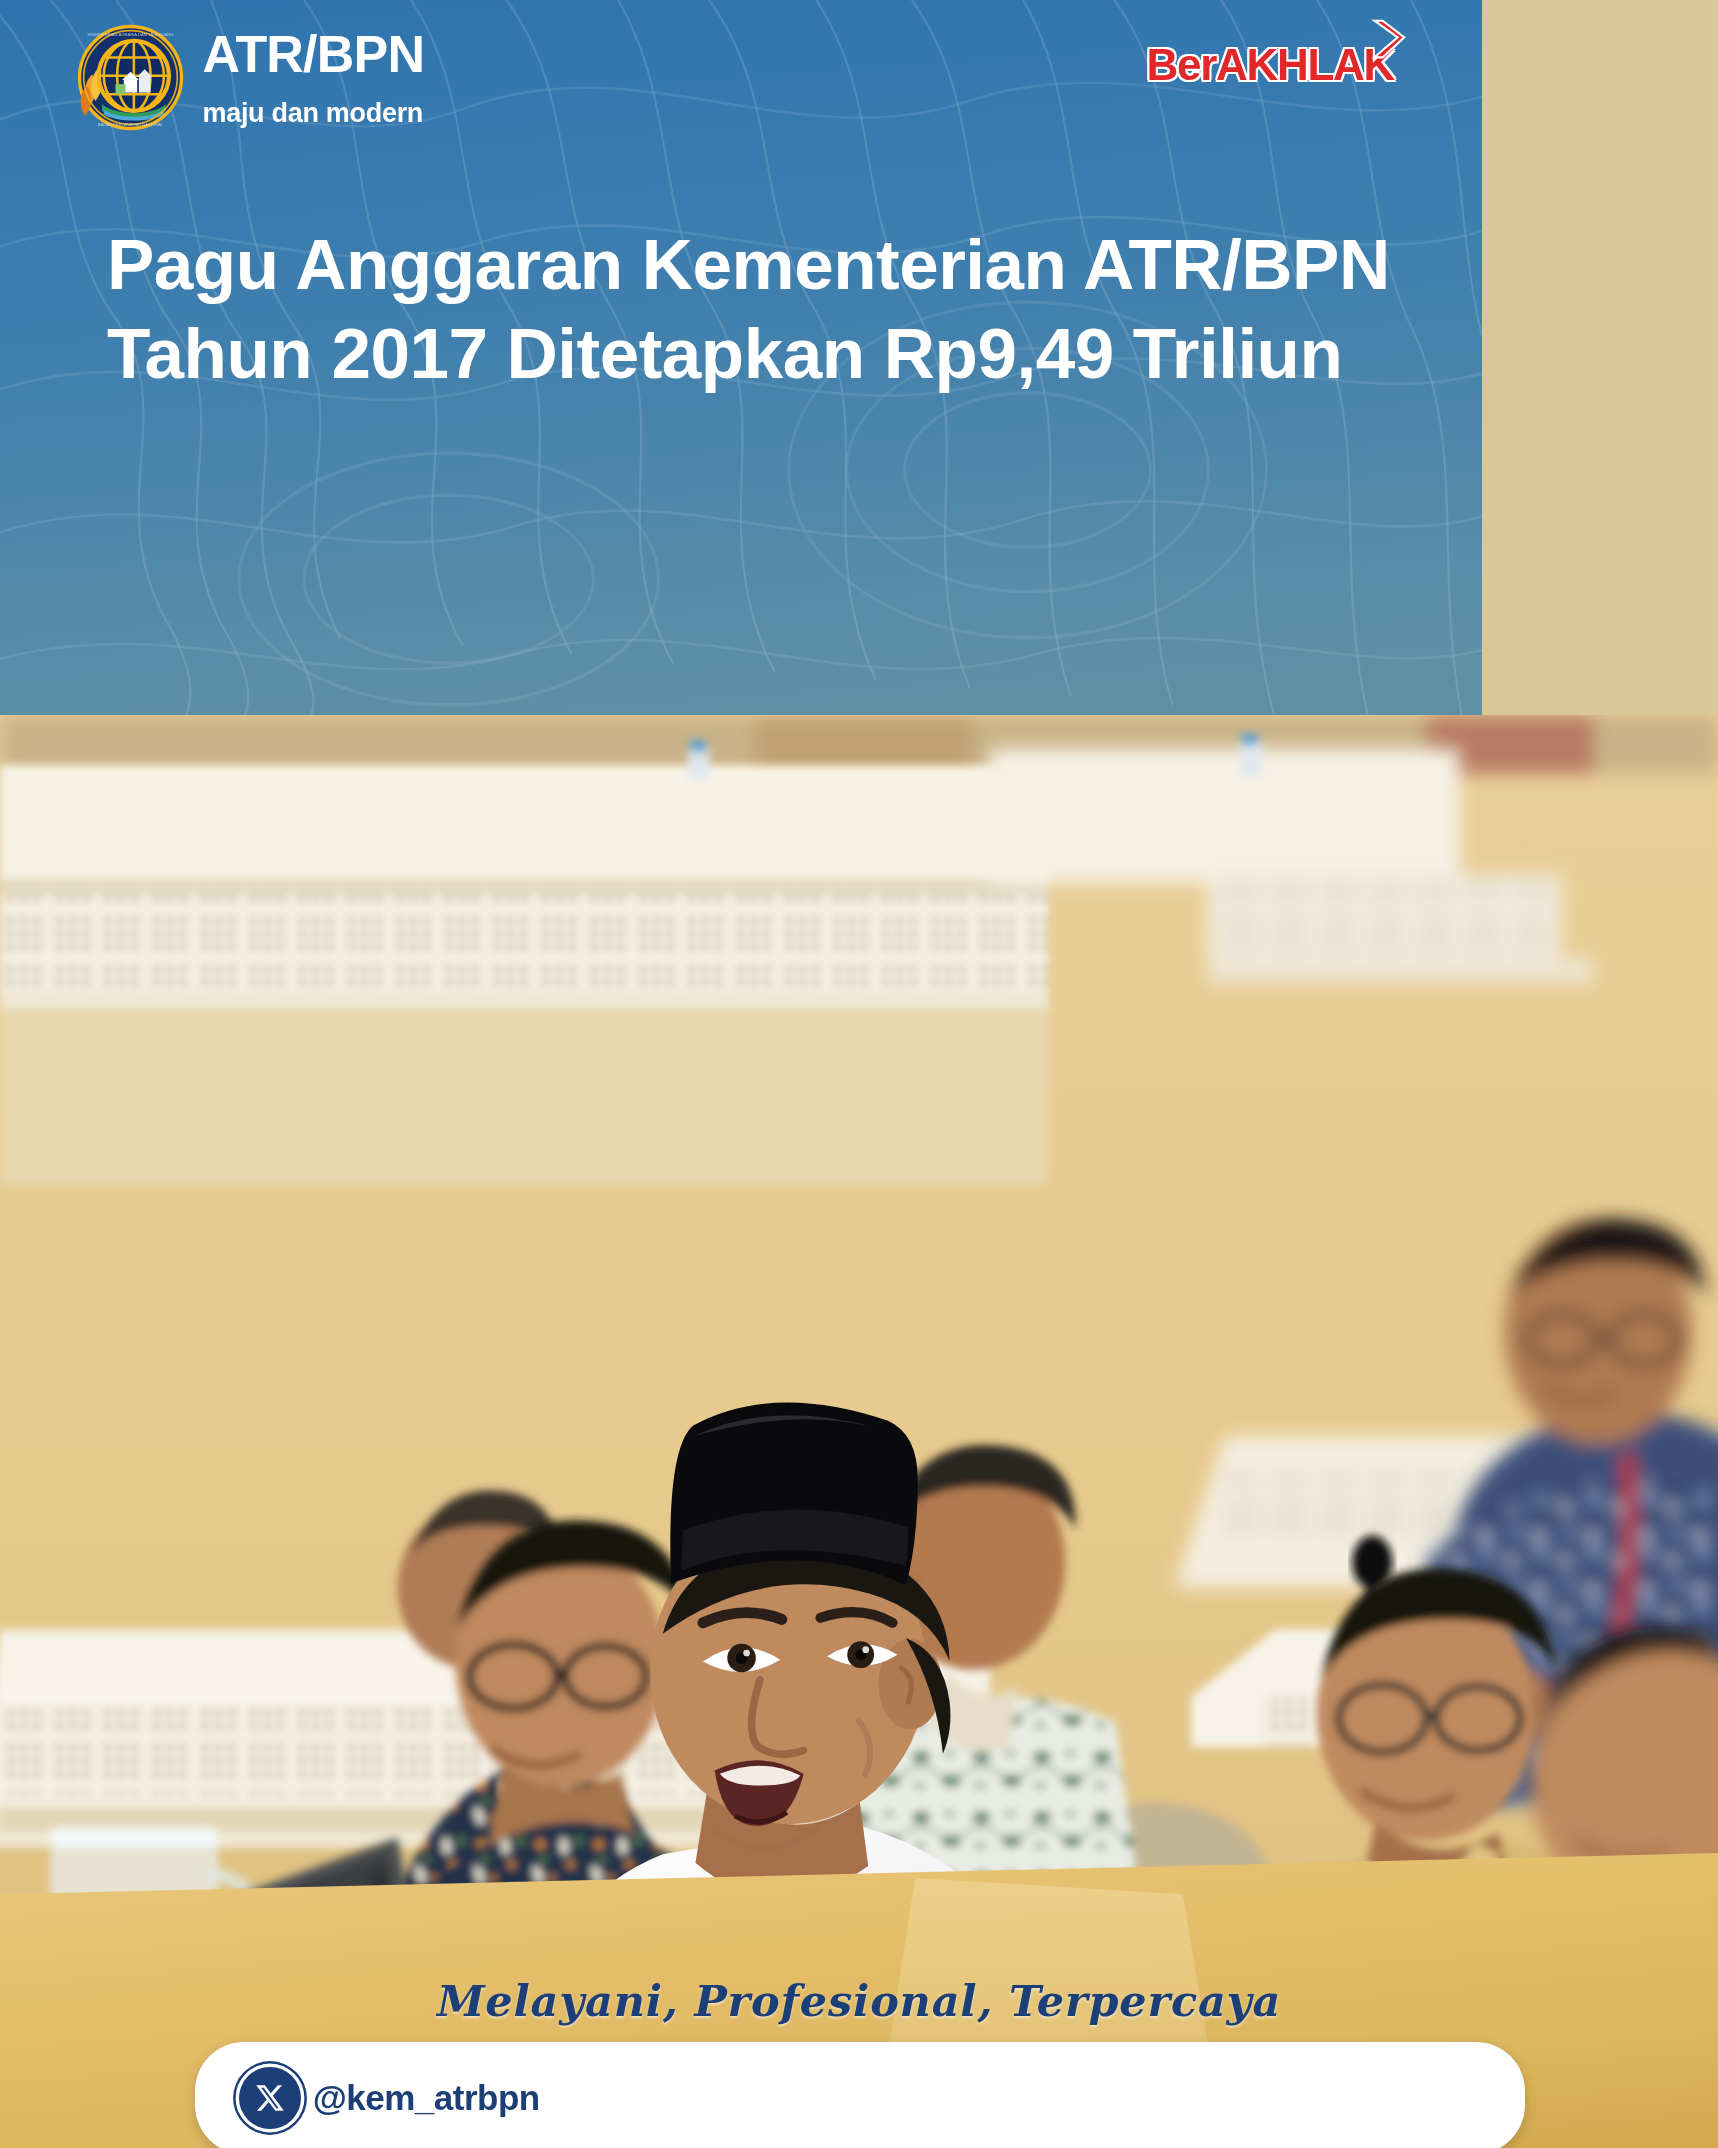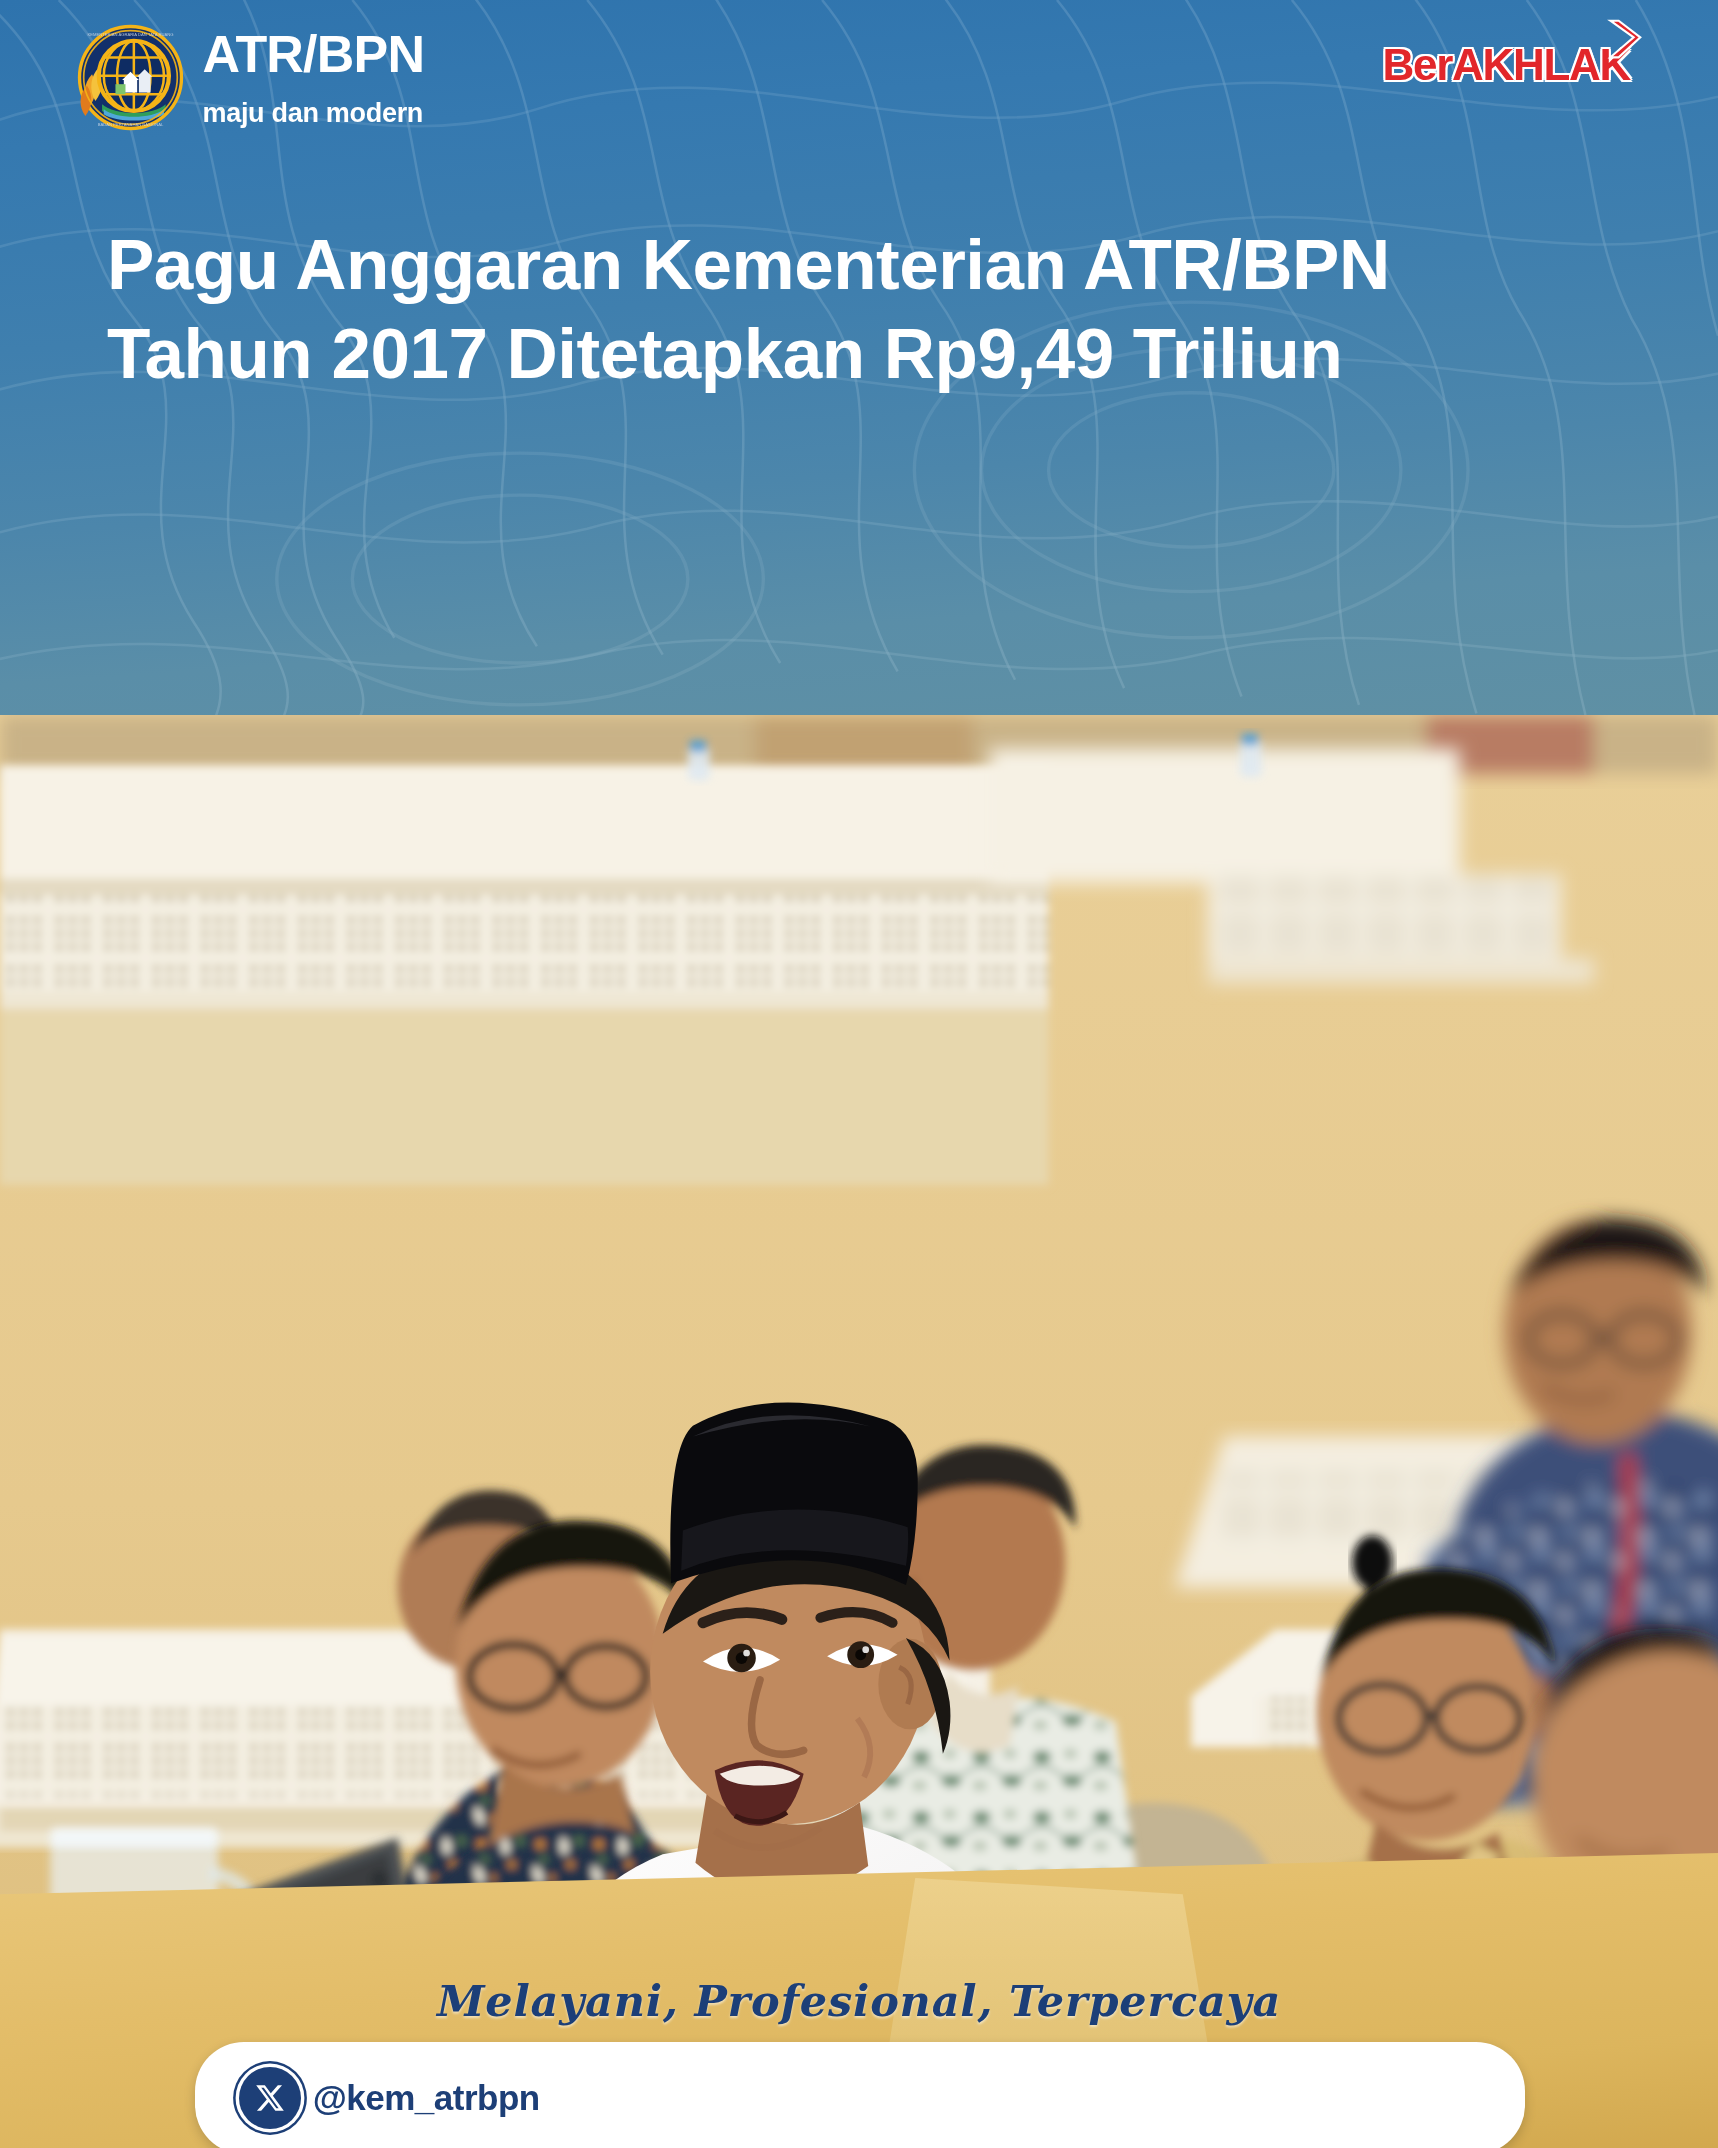--- a/index.html
+++ b/index.html
@@ -8,21 +8,21 @@
 
   #poster{
     position:relative;
     width:1718px;height:2148px;
     overflow:hidden;
     background:#d9c79a;
   }
 
   
   .header{
-    position:absolute;left:0;top:0;width:1718px;height:715px;
+    position:absolute;left:0;top:0;width:1482px;height:715px;
     background:linear-gradient(176deg,#2e73ad 0%,#3579b0 18%,#3f7fae 42%,#4c86ab 64%,#5a8ea8 82%,#5f90a4 100%);
     overflow:hidden;
   }
   .topo{position:absolute;inset:0;opacity:.30;}
   .topo svg{display:block;width:100%;height:100%;}
 
   
   .logo-row{position:absolute;left:77px;top:23.5px;display:flex;align-items:center;gap:18.5px;}
   .logo-mark{position:relative;width:107px;height:107px;flex:0 0 auto;}
   .logo-mark svg{display:block;width:107px;height:107px;}

